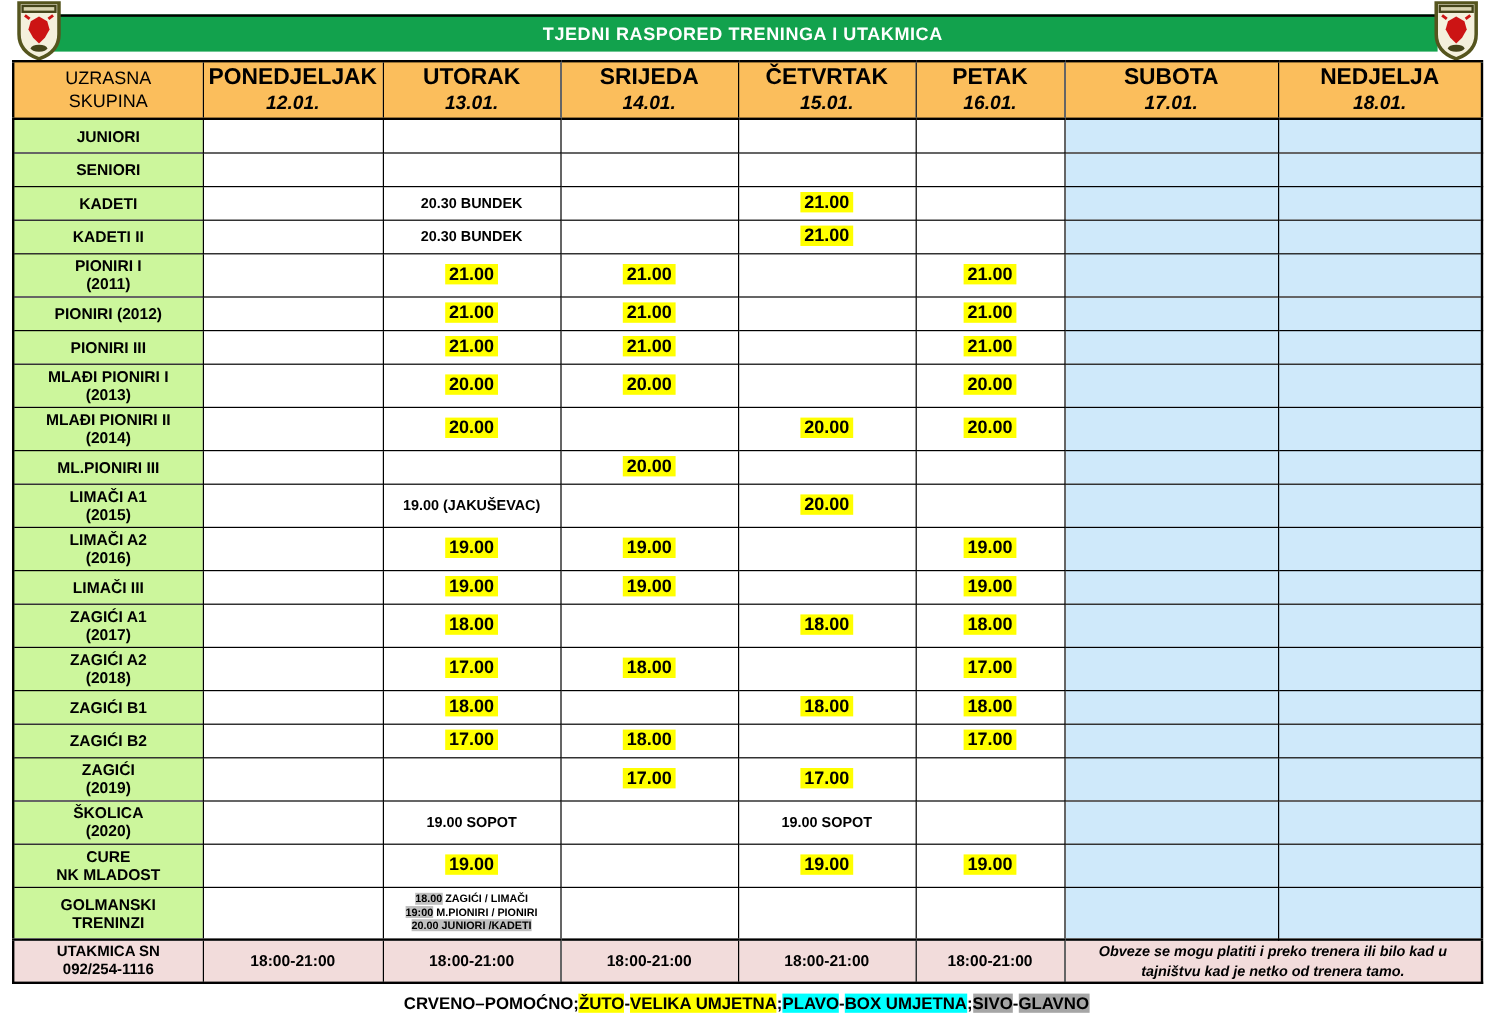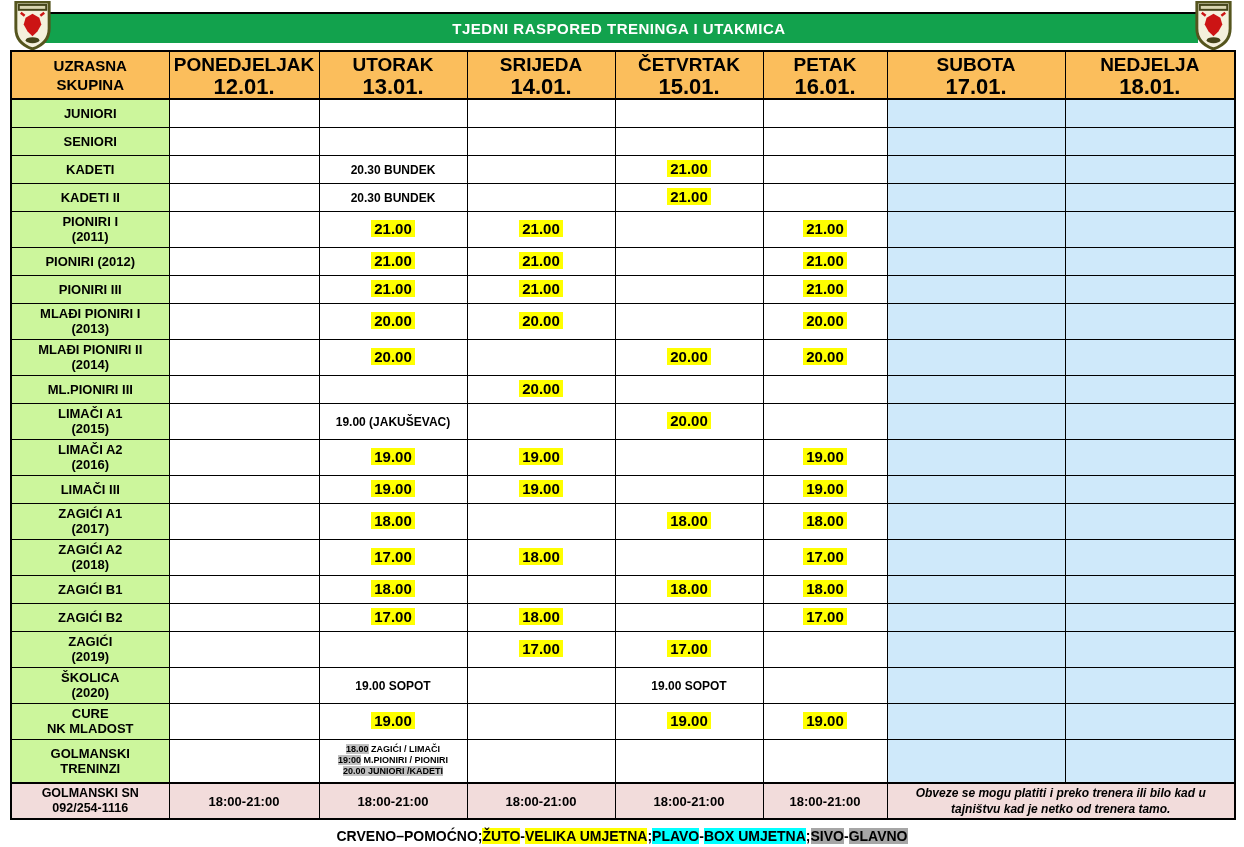--- a/index.html
+++ b/index.html
@@ -22,23 +22,23 @@
   }
   .title-text{color:#fff;font-weight:bold;font-size:15px;letter-spacing:0.5px;}
   .crest{position:absolute;top:1px;width:47px;height:49px;}
   .crest.left{left:9px;}
   .crest.right{right:7px;}
   
   .tbl-wrap{padding:0 10px;}
   table{border-collapse:collapse;width:1224px;table-layout:fixed;border:2px solid #000;}
   th,td{border:1px solid #000;text-align:center;vertical-align:middle;padding:1px 2px;overflow:hidden;}
   thead th{background:var(--orange);border-bottom:2px solid #000;border-top:2px solid #000;}
-  thead .corner{font-size:15px;line-height:19px;font-weight:bold;text-align:center;}
+  thead .corner{font-size:15px;line-height:19px;font-weight:normal;text-align:center;}
   .day-name{font-size:19px;font-weight:bold;line-height:23px;}
-  .day-date{font-size:22px;font-weight:bold;line-height:21px;}
+  .day-date{font-size:16px;font-weight:bold;line-height:21px;font-style:italic;}
   .group-th{background:var(--lightgreen);font-size:13px;font-weight:bold;line-height:15px;}
   td.weekend{background:var(--lightblue);}
   .hl-yellow{background:var(--yellow);font-weight:bold;font-size:15px;padding:0 3px;display:inline-block;}
   .plain-val{font-weight:bold;font-size:12px;}
   td.goalie{font-size:9px;line-height:11px;font-weight:bold;}
   .seg-gray{background:var(--graylight);}
   .tajnistvo-row th,.tajnistvo-row td{background:var(--pink);border-top:2px solid #000;}
   .tajnistvo-row th{font-size:12.5px;line-height:15px;font-weight:bold;}
   .hours-val{font-weight:bold;font-size:13px;margin-top:41px;}
   .note-cell{font-style:italic;font-weight:bold;font-size:12px;line-height:16px;padding:1px 4px;}
@@ -385,21 +385,21 @@
             <div><span class="seg-gray">20.00 JUNIORI /KADETI</span></div>
           </td>
           <td></td>
           <td></td>
           <td></td>
           <td class="weekend"></td>
           <td class="weekend"></td>
         </tr>
         <tr class="tajnistvo-row" style="height: 36px;">
           <th>
-            <div>GOLMANSKI SN</div>
+            <div>UTAKMICA SN</div>
             <div>092/254-1116</div>
           </th>
           <td><span class="hours-val">18:00-21:00</span></td>
           <td><span class="hours-val">18:00-21:00</span></td>
           <td><span class="hours-val">18:00-21:00</span></td>
           <td><span class="hours-val">18:00-21:00</span></td>
           <td><span class="hours-val">18:00-21:00</span></td>
           <td colspan="2" class="note-cell">Obveze se mogu platiti i preko trenera ili bilo kad u tajništvu kad je netko od trenera tamo.</td>
         </tr>
       </tbody>

